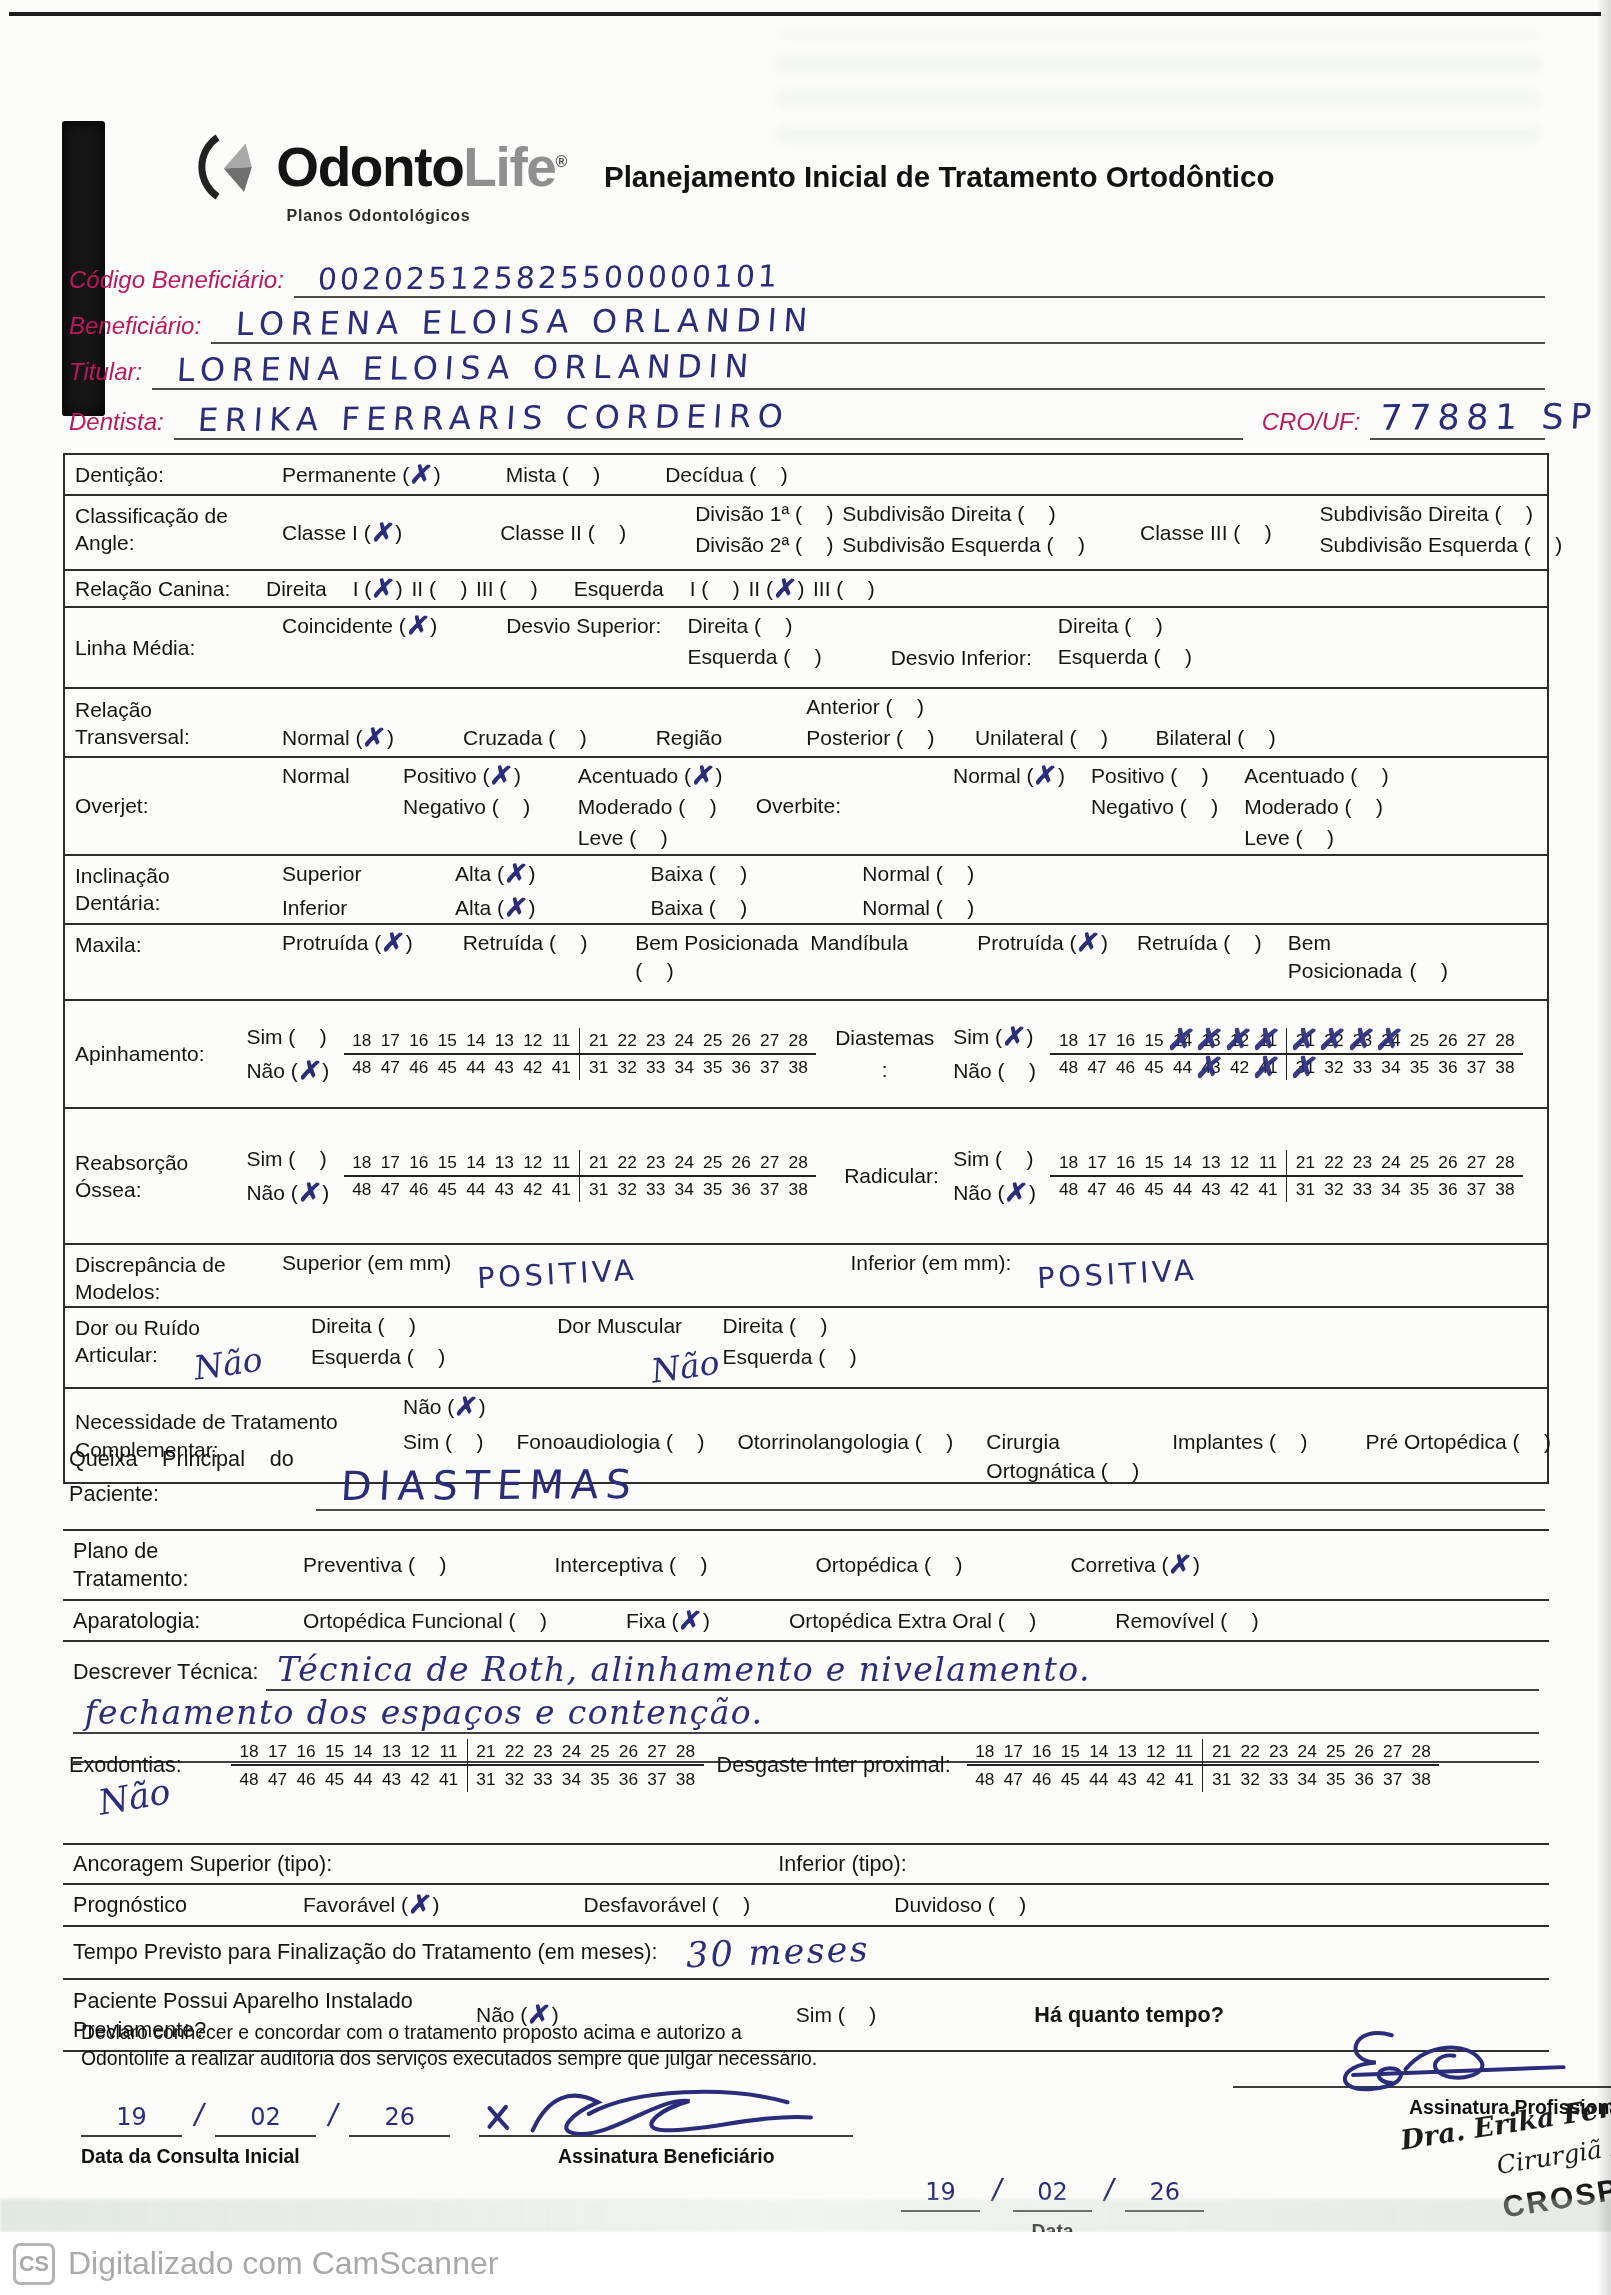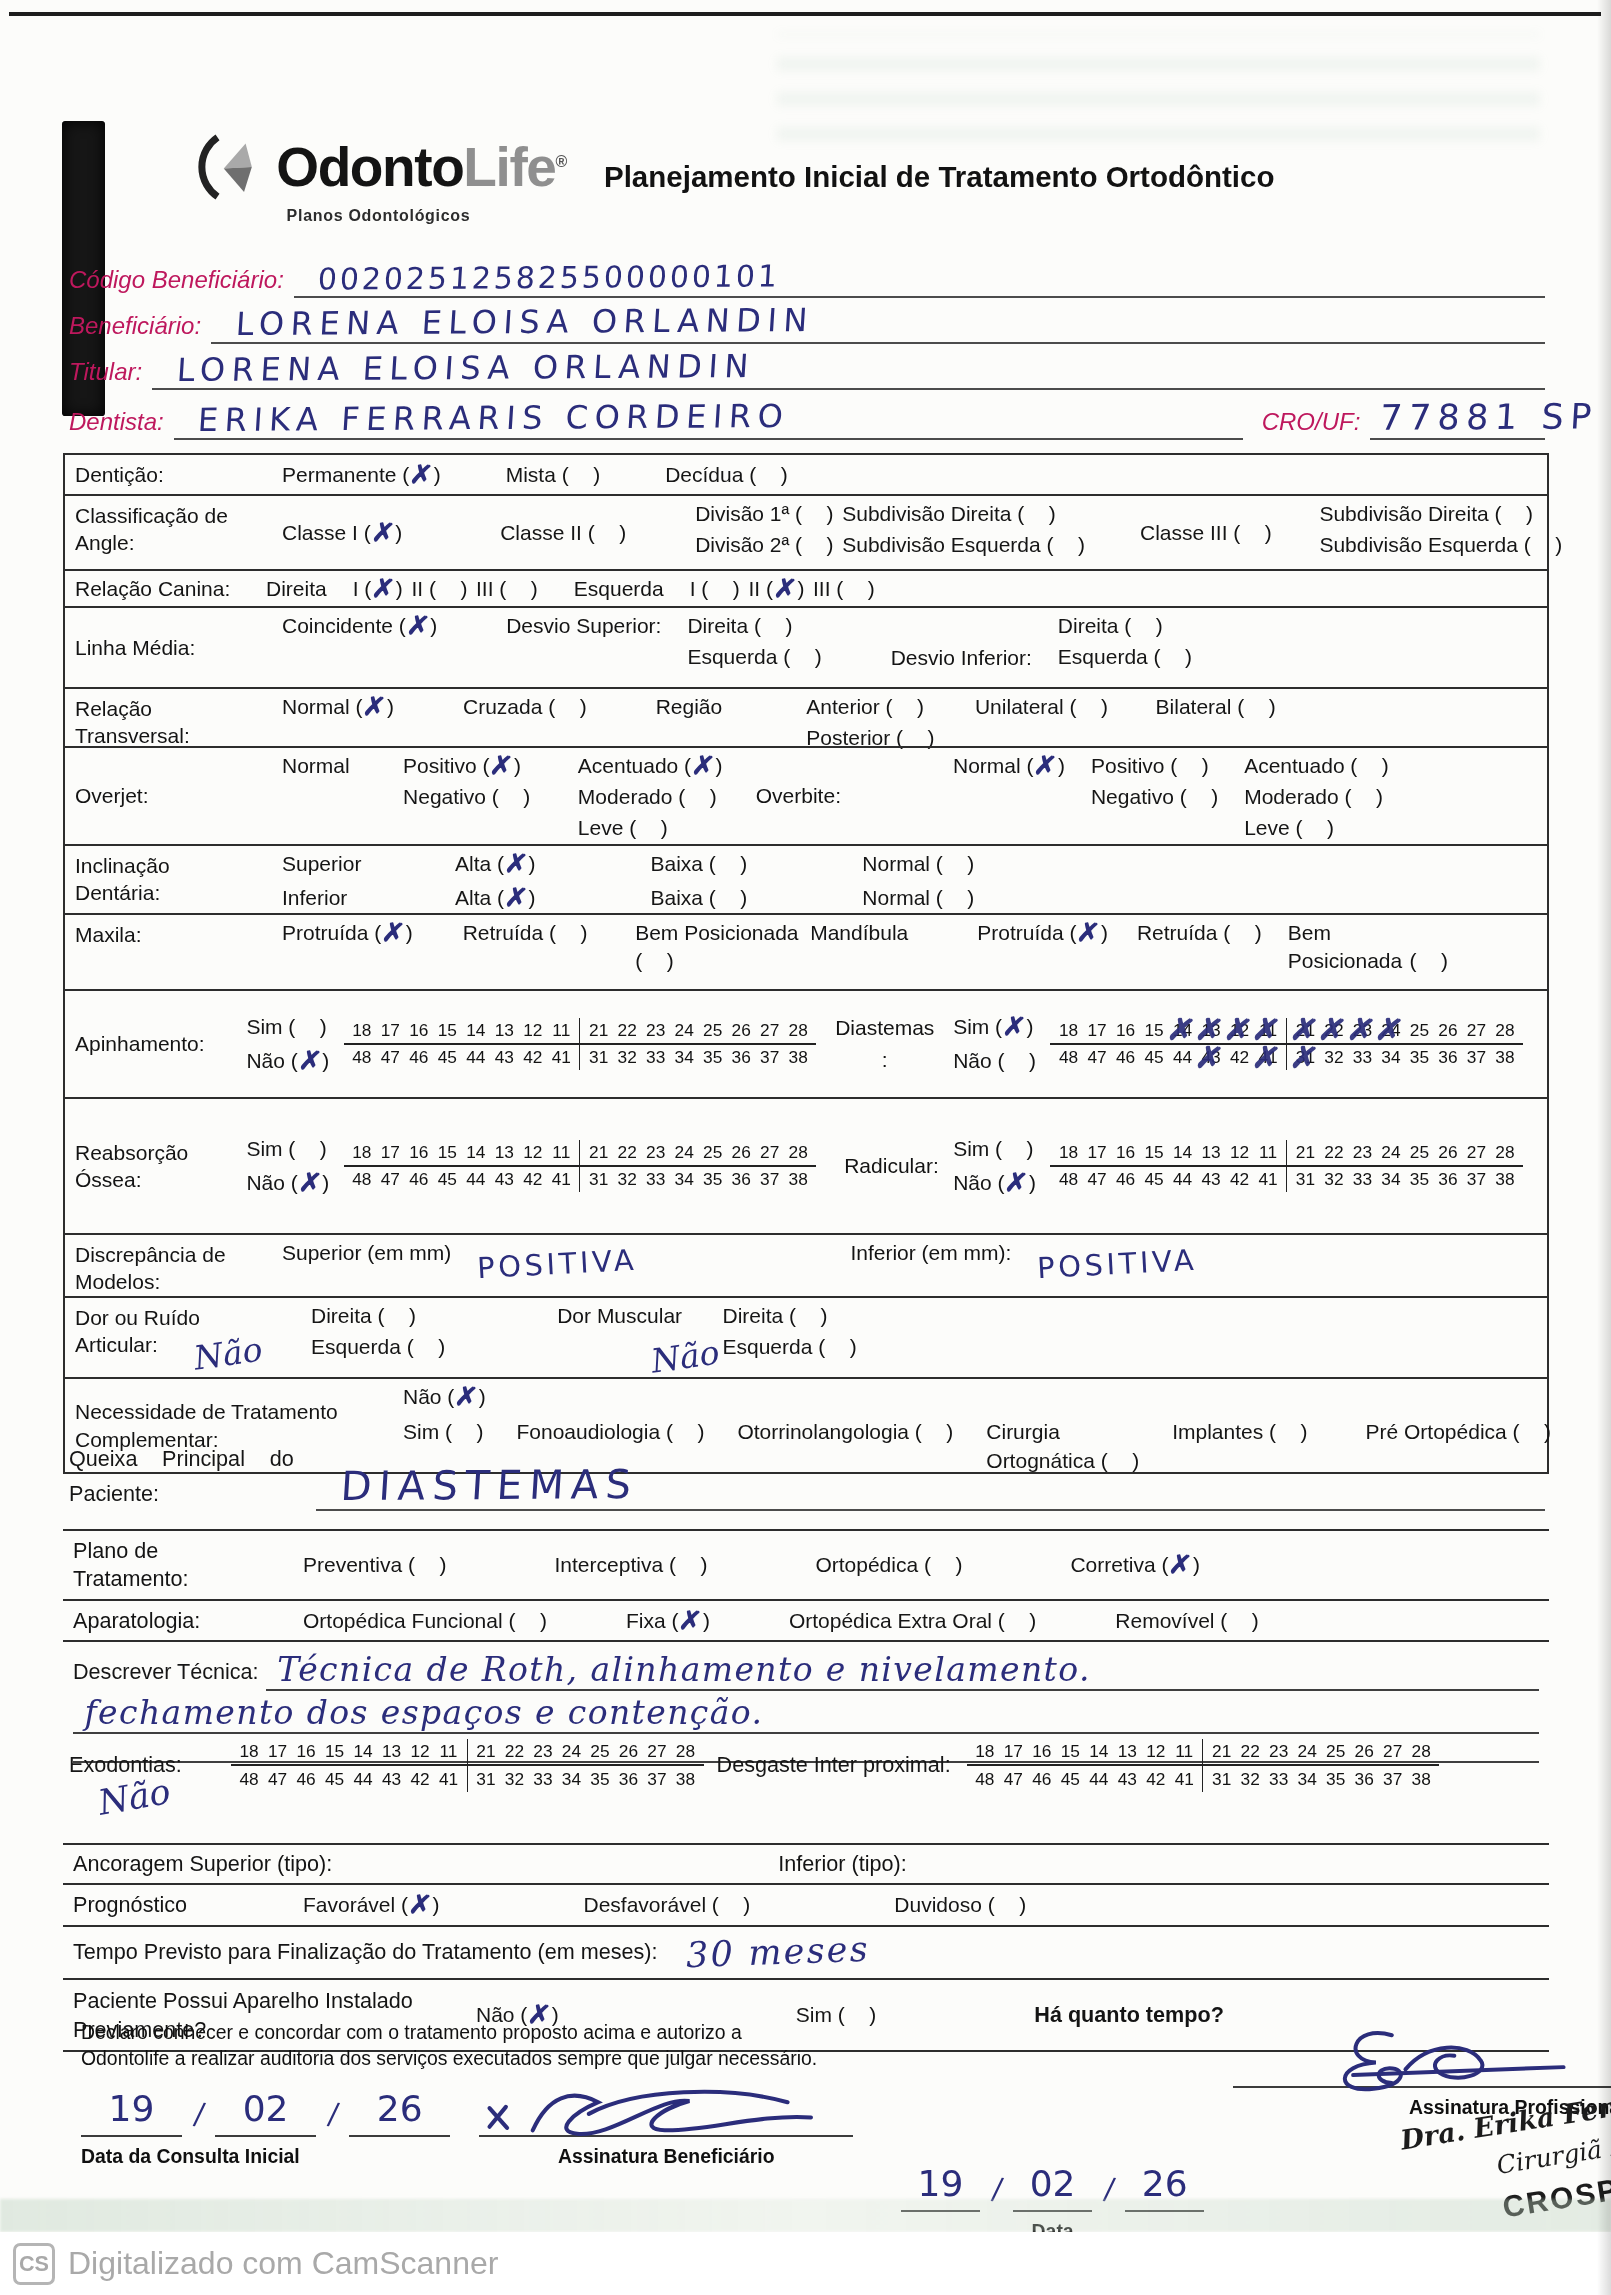--- a/index.html
+++ b/index.html
@@ -87,21 +87,21 @@
   
   .simple{position:absolute; left:63px; right:62px; top:1843px; border-top:2.2px solid #2d2d2d; border-bottom:2.2px solid #2d2d2d;}
   .simple .srow:last-child{border-bottom:none;}
   .tempo-val{font-size:35px; transform:rotate(-2deg); letter-spacing:2.2px;}
   
   .decl{position:absolute; top:2019px; font-size:19.4px; line-height:1.35; color:#101010;}
   .decl.left{left:81px; width:741px;}
   .decl.right{left:901px; width:647px;}
   .daterow{display:flex; align-items:flex-end; gap:11.5px; margin-top:18.7px;}
   .dcell{width:101px; border-bottom:2.2px solid #3c3c3c; text-align:center; position:relative; height:47px;}
-  .dcell .hw{font-size:36px; position:absolute; bottom:1.4px; left:0; right:0;}
+  .dcell .hw{font-size:24px; position:absolute; bottom:1.4px; left:0; right:0;}
   .dslash{color:var(--ink); font-size:30px; font-family:"DejaVu Serif",serif; padding-bottom:2.9px; transform:rotate(8deg);}
   .caption{font-size:19.4px; margin-top:5.8px;}
   .sigarea{position:relative;}
   .sigline{border-bottom:2.2px solid #3c3c3c;}
   .sig-svg{display:block; margin-bottom:-18.7px;}
   .declcols{display:flex; gap:29px; align-items:flex-end;}
   .stamp{transform:rotate(-9deg); transform-origin:left top; text-align:center; margin-top:2.9px; margin-left:165px; width:403px; color:#1c1c1c;}
   .stamp .s1{font-family:"DejaVu Serif",serif; font-style:italic; font-weight:bold; font-size:27px; white-space:nowrap;}
   .stamp .s2{font-family:"DejaVu Serif",serif; font-style:italic; font-size:25px; margin-top:4.3px;}
   .stamp .s3{font-weight:bold; font-size:30px; letter-spacing:2.2px; margin-top:5.8px;}
@@ -349,21 +349,21 @@
           </span>
           <span class="opt">
             <span class="ot">Esquerda</span>
             <span class="pr">(</span>
             <span class="mk">&nbsp;</span>
             <span class="pr">)</span>
           </span>
         </span>
     </div>
 
-    <div class="row" style="height:59px;">
+    <div class="row" style="height:69px;align-items:flex-end;">
       <span class="rlabel">
         <span>Relação</span><br>
         <span>Transversal:</span>
       </span>
       <span class="opts">
           <span class="opt on">
             <span class="ot">Normal</span>
             <span class="pr">(</span>
             <span class="mk">✗</span>
             <span class="pr">)</span>

